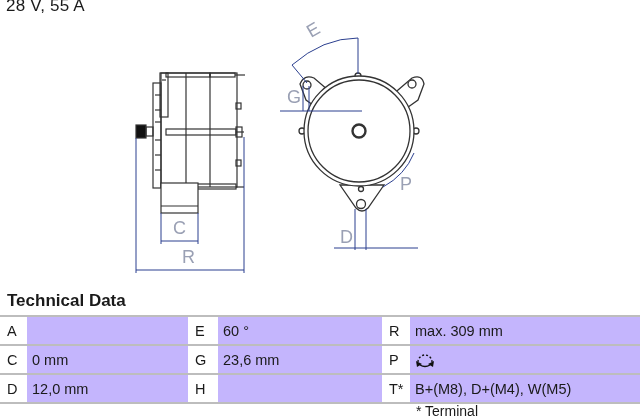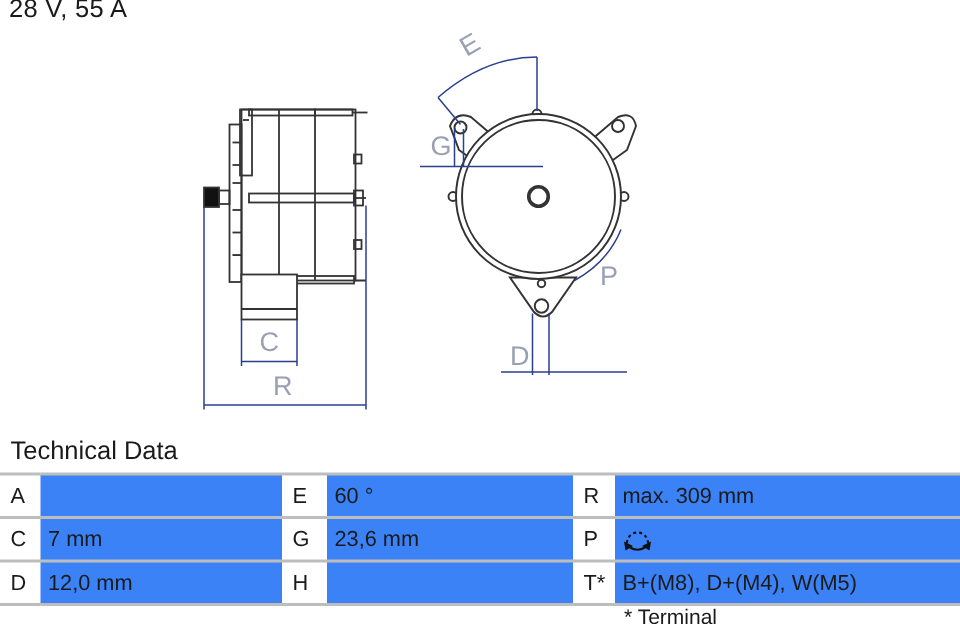--- a/index.html
+++ b/index.html
@@ -1,25 +1,25 @@
 <!DOCTYPE html>
 <html><head>
   <meta charset="utf-8">
   <style>
     html, body { margin: 0; padding: 0; background: #ffffff; }
     body { width: 640px; height: 416px; position: relative; overflow: hidden;
            font-family: "Liberation Sans", sans-serif; color: #1a1a1a; }
     .title { position: absolute; left: 6px; top: -4px; font-size: 17px; letter-spacing: 0.2px; }
     .drawing { position: absolute; left: 0; top: 0; width: 640px; height: 285px; }
-    .section-title { position: absolute; left: 7px; top: 291px; font-size: 17px; font-weight: normal; }
+    .section-title { position: absolute; left: 7px; top: 291px; font-size: 17px; font-weight: bold; }
     .tbl { position: absolute; left: 0; top: 315px; width: 640px; border-collapse: collapse; table-layout: fixed; }
     .tbl td { height: 27px; padding: 0; font-size: 14.5px; border-top: 2px solid #bdbdbd; vertical-align: middle; }
     .tbl tr:last-child td { border-bottom: 2px solid #bdbdbd; }
     .tbl td.lbl { background: #ffffff; padding-left: 7px; }
-    .tbl td.val { background: #3b82f6; padding-left: 5px; }
+    .tbl td.val { background: #c4b5fd; padding-left: 5px; }
     .footnote { position: absolute; left: 416px; top: 403px; font-size: 14px; text-align: center; }
     .p-icon { display: inline-block; vertical-align: middle; }
   </style>
 </head>
 <body>
 
 <div class="title">28 V, 55 A</div>
 
 <svg class="drawing" viewBox="0 0 640 285" xmlns="http://www.w3.org/2000/svg">
 
@@ -124,21 +124,21 @@
       <tr>
     <td class="lbl">A</td>
     <td class="val"></td>
     <td class="lbl">E</td>
     <td class="val">60 °</td>
     <td class="lbl">R</td>
     <td class="val">max. 309 mm</td>
   </tr>
   <tr>
     <td class="lbl">C</td>
-    <td class="val">7 mm</td>
+    <td class="val">0 mm</td>
     <td class="lbl">G</td>
     <td class="val">23,6 mm</td>
     <td class="lbl">P</td>
     <td class="val">
       <svg class="p-icon" width="20" height="18" viewBox="0 0 20 18">
         <path d="M3 11 A7 7 0 1 1 17 11" fill="none" stroke="#111" stroke-width="1.4" stroke-dasharray="2 2"></path>
         <path d="M1 10 L7 13 L2 16 Z" fill="#111"></path>
         <path d="M19 10 L13 13 L18 16 Z" fill="#111"></path>
         <path d="M5 14 Q10 17 15 14" fill="none" stroke="#111" stroke-width="1.4"></path>
       </svg>

